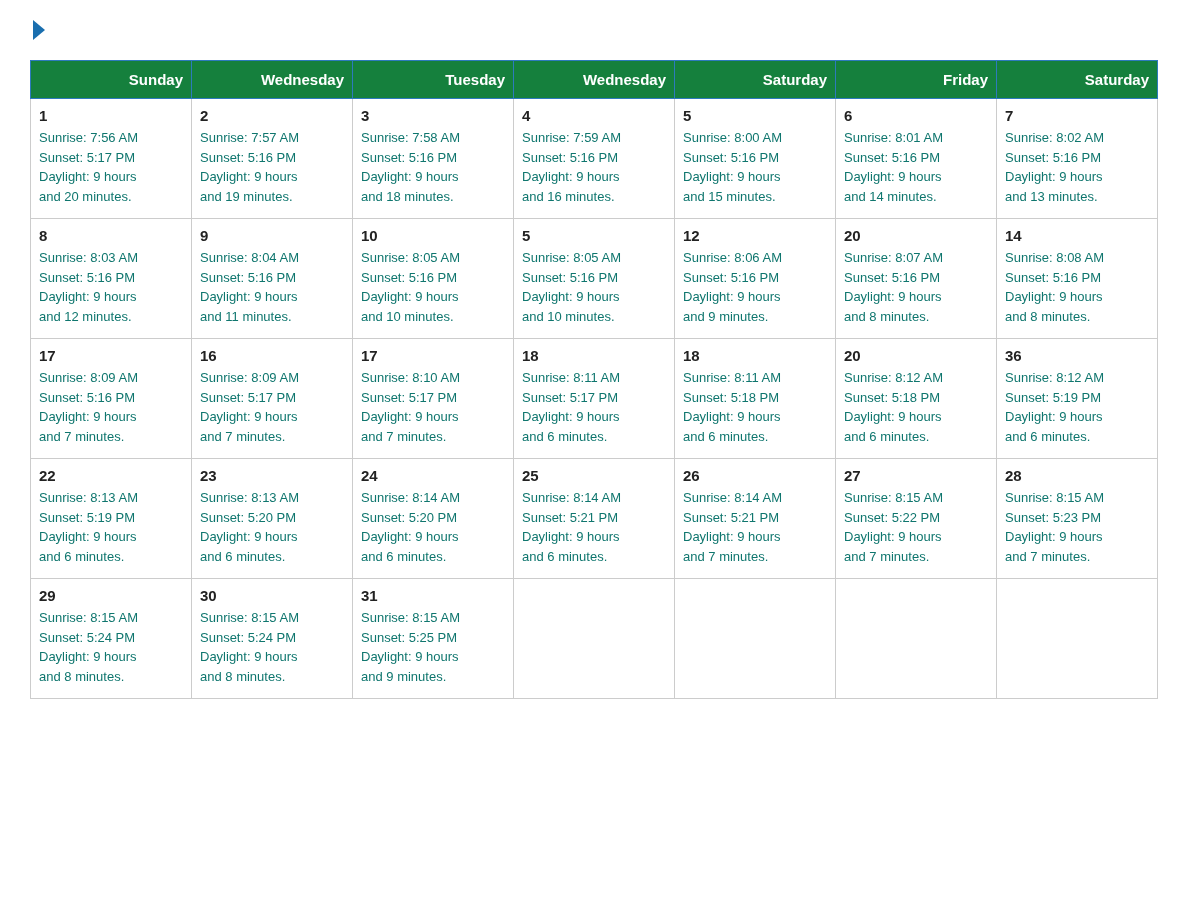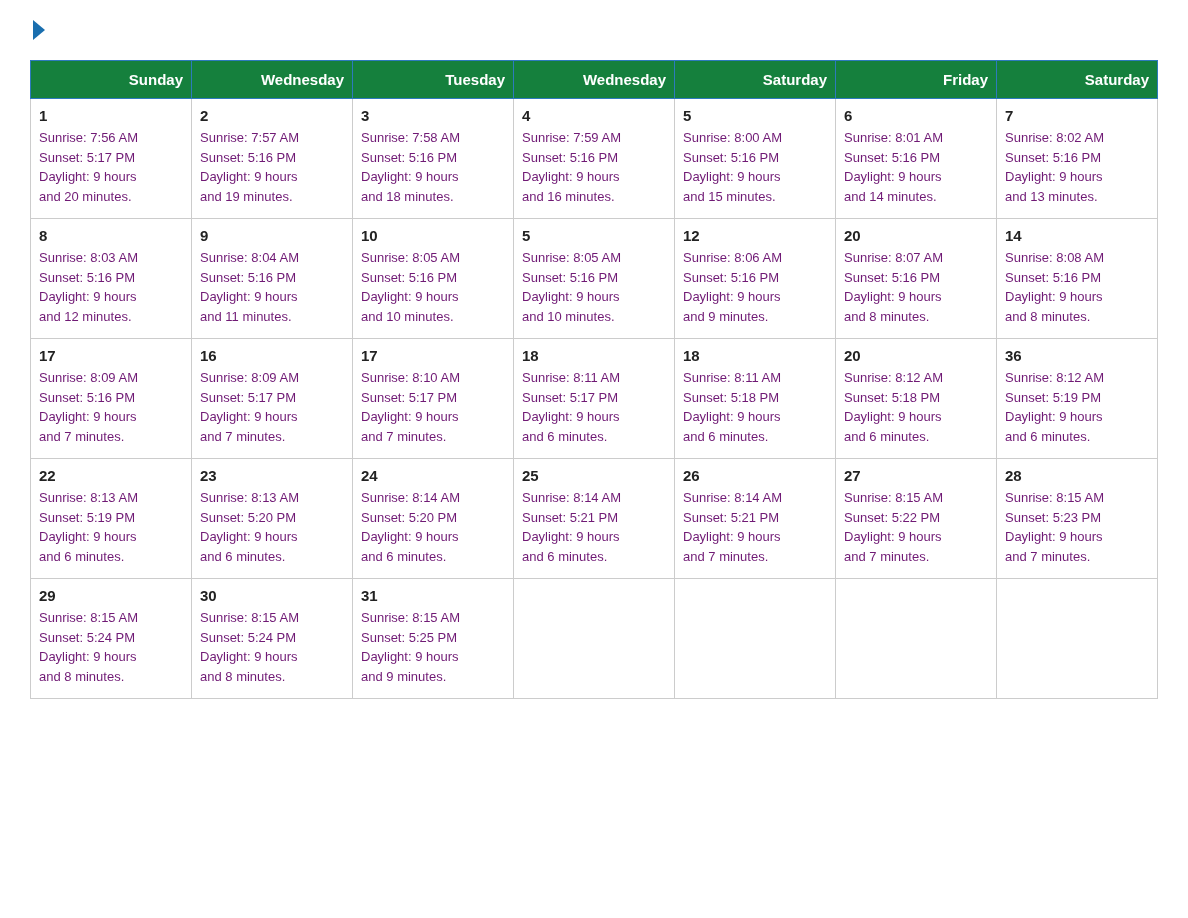--- a/index.html
+++ b/index.html
@@ -55,21 +55,21 @@
     }
     .calendar-table tbody tr td .day-num {
       font-size: 15px;
       font-weight: bold;
       color: #222;
       display: block;
       margin-bottom: 4px;
     }
     .calendar-table tbody tr td .day-info {
       font-size: 13px;
-      color: #701a75;
+      color: #0f766e;
       line-height: 1.5;
     }
     .calendar-table tbody tr td.empty {
       background: #fff;
     }
     .logo-container {
       display: flex;
       align-items: center;
       gap: 4px;
     }

